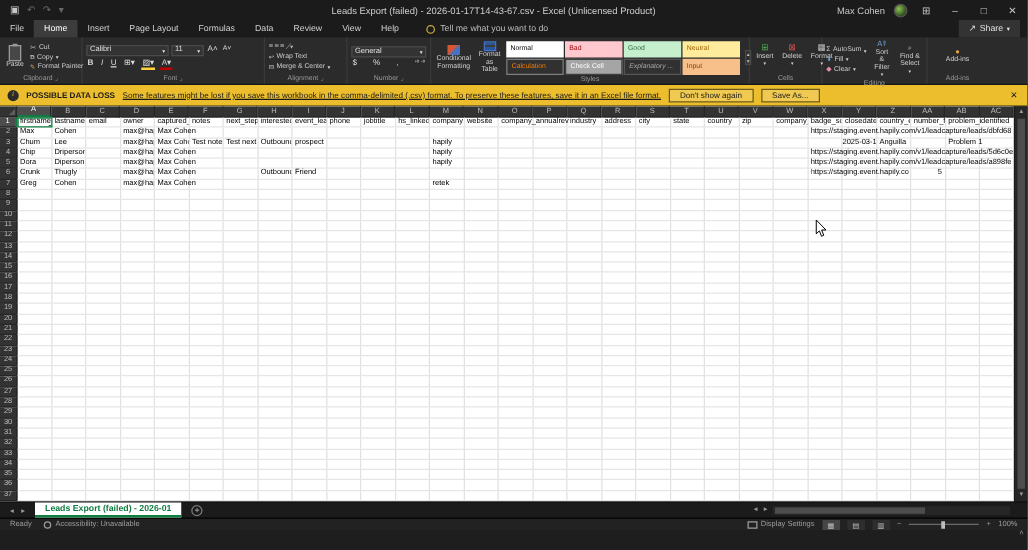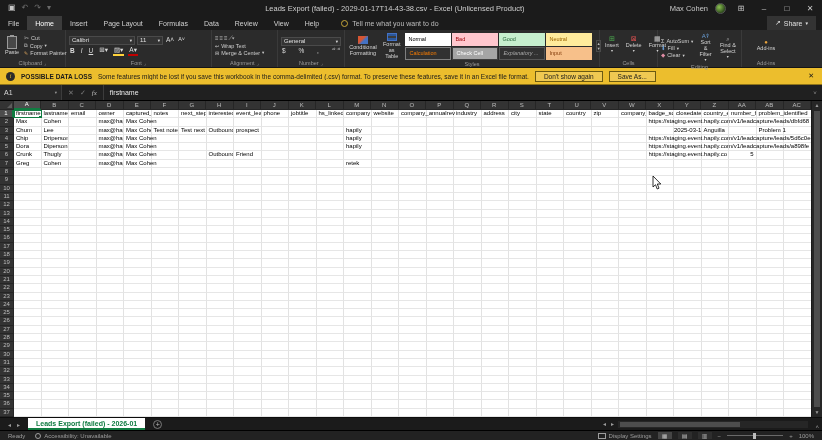--- a/index.html
+++ b/index.html
@@ -123,21 +123,21 @@
 
 <div class="app">
 
   <div class="titlebar">
     <div class="qat">
       <span class="qi">▣</span>
       <span class="qi dim">↶</span>
       <span class="qi dim">↷</span>
       <span class="qi dim">▾</span>
     </div>
-    <div class="tb-title">Leads Export (failed) - 2029-01-17T14-43-38.csv - Excel (Unlicensed Product)</div>
+    <div class="tb-title">Leads Export (failed) - 2026-01-17T14-43-67.csv - Excel (Unlicensed Product)</div>
     <div class="tb-right">
       <span>Max Cohen</span>
       <span class="avatar"></span>
       <span class="winbtn">⊞</span>
       <span class="winbtn">–</span>
       <span class="winbtn">□</span>
       <span class="winbtn">✕</span>
     </div>
   </div>
 
@@ -376,33 +376,20 @@
 
   <div class="warnbar">
     <span class="winfo">i</span>
     <span class="wtitle">POSSIBLE DATA LOSS</span>
     <span class="wmsg">Some features might be lost if you save this workbook in the comma-delimited (.csv) format. To preserve these features, save it in an Excel file format.</span>
     <span class="wbtn">Don't show again</span>
     <span class="wbtn">Save As...</span>
     <span class="wclose">✕</span>
   </div>
 
-  <div class="fbar">
-    <div class="namebox">
-      <span>A1</span>
-        <span style="font-size:4.5px;color:#9a9a9a">▾</span>
-    </div>
-    <div class="fbtns">
-      <span>✕</span>
-      <span>✓</span>
-      <span class="fx">fx</span>
-    </div>
-    <div class="fcontent">firstname</div>
-    <div class="fexp">˅</div>
-  </div>
 
   <div class="gridzone">
     <div class="sheet" id="sheet">
         <div class="hdr-row">
           <div class="corner"></div>
           <div class="colhdr selhdr">A</div>
           <div class="colhdr">B</div>
           <div class="colhdr">C</div>
           <div class="colhdr">D</div>
           <div class="colhdr">E</div>

